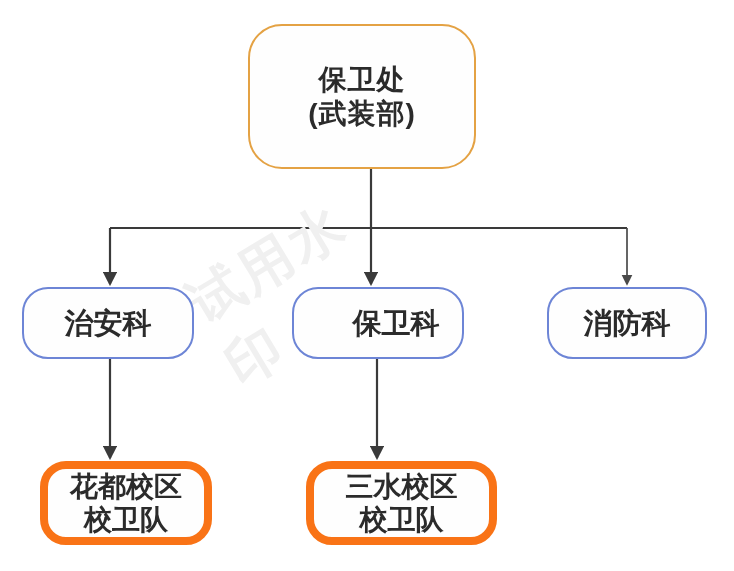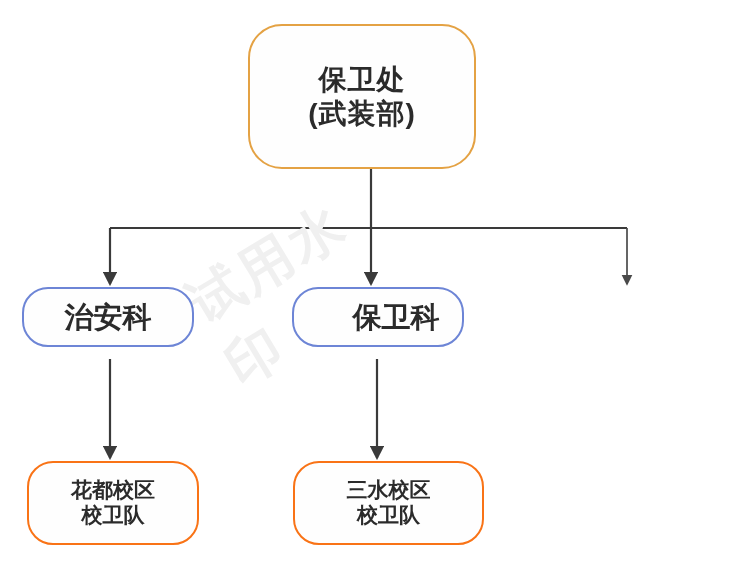--- a/index.html
+++ b/index.html
@@ -44,34 +44,35 @@
     top: 24px;
     width: 228px;
     height: 145px;
     border: 2px solid #e3a košik;
     border: 2px solid #e4a244;
     border-radius: 34px;
     font-size: 28px;
     letter-spacing: 1px;
   }
   .node-dept {
-    height: 60px;
+    height: 72px;
     border: 2px solid #6d85d6;
     border-radius: 26px;
     font-size: 29px;
   }
   .node-dept-1 { left: 22px;  top: 287px; width: 172px; }
   .node-dept-2 { left: 292px; top: 287px; width: 172px; padding-left: 36px; }
   .node-dept-3 { left: 547px; top: 287px; width: 160px; }
 
   .node-team {
     height: 84px;
-    border: 2px solid #f97316;
+    border: 8px solid #f97316;
     border-radius: 26px;
-    font-size: 21px;
+    font-size: 28px;
+    margin-left: 13px;
   }
   .node-team-1 { left: 27px;  top: 461px; width: 172px; }
   .node-team-2 { left: 293px; top: 461px; width: 191px; }
 
   .watermark {
     position: absolute;
     left: 196px;
     top: 236px;
     width: 230px;
     height: 90px;
@@ -120,20 +121,21 @@
 
   <div class="watermark">试用水印</div>
 
   <div class="node node-root">保卫处
 (武装部)</div>
 
   <div class="node node-dept node-dept-1">治安科</div>
 
   <div class="node node-dept node-dept-2">保卫科</div>
 
+  <div class="node node-dept node-dept-3">消防科</div>
 
   <div class="node node-team node-team-1">花都校区
 校卫队</div>
 
   <div class="node node-team node-team-2">三水校区
 校卫队</div>
 
 </div>
 
 </body></html>

